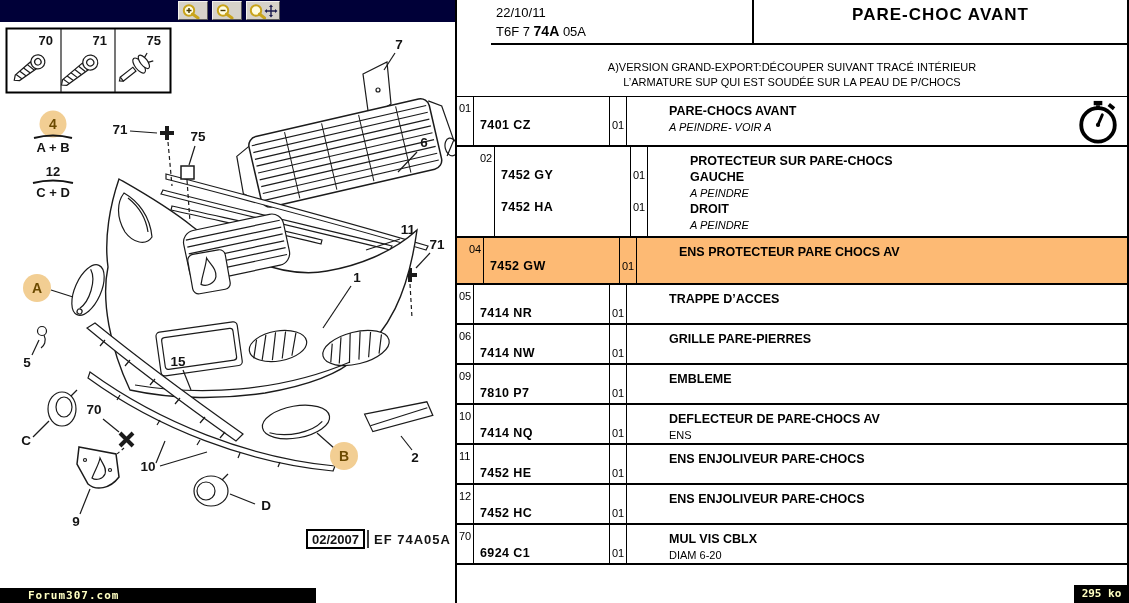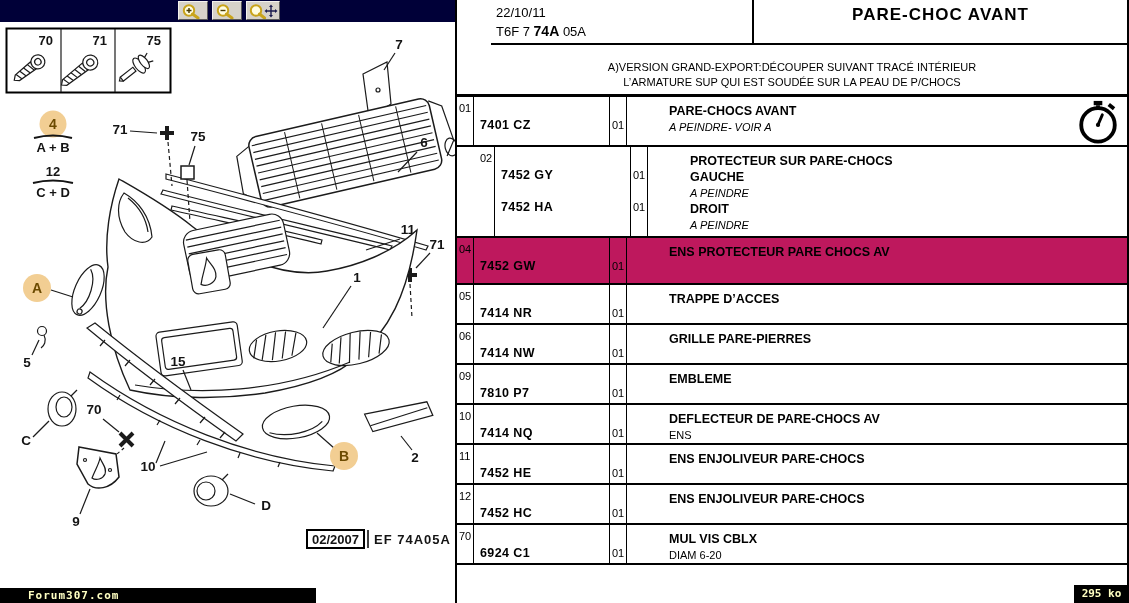--- a/index.html
+++ b/index.html
@@ -21,25 +21,25 @@
         text-align:center;z-index:6;}
 
   
   .right-pane{position:absolute;left:455px;top:0;width:674px;height:603px;
         border-left:2px solid #000;border-right:2px solid #000;background:#fff;}
   .hdr{display:flex;height:45px;border-bottom:2px solid #000;margin-left:34px;}
   .date-box{width:263px;border-right:2px solid #000;padding:3px 0 0 5px;font-size:13px;line-height:19px;}
   .ref-bold{font-weight:bold;font-size:14px;}
   .title-box{flex:1;display:flex;align-items:flex-start;justify-content:center;
         font-weight:bold;font-size:17px;letter-spacing:1px;padding-top:5px;}
-  .note-box{height:52px;border-bottom:3px solid #000000;text-align:center;
+  .note-box{height:52px;border-bottom:1px solid #000000;text-align:center;
         font-size:11px;line-height:15px;padding-top:15px;}
 
   .trow{position:relative;display:flex;border-bottom:2px solid #000;background:#fff;}
-  .trow.hl{background:#be185d;}
+  .trow.hl{background:#fdba74;padding-left:10px;}
   .h50{height:50px;} .h91{height:91px;padding-left:21px;} .h47{height:47px;} .h46{height:40px;}
   .cnum{width:17px;border-right:1px solid #000;font-size:11px;padding:5px 0 0 2px;}
   .cref{width:136px;border-right:1px solid #000;position:relative;}
   .ref{position:absolute;left:6px;top:21px;font-weight:bold;font-size:12.5px;letter-spacing:.4px;white-space:nowrap;}
   .ref.p2{top:53px;}
   .cqty{width:17px;border-right:1px solid #000;position:relative;font-size:11px;}
   .qty{position:absolute;left:2px;top:22px;}
   .qty.p2{top:54px;}
   .cdesc{flex:1;padding:6px 0 0 4px;margin-left:38px;}
   .dtitle{font-weight:bold;font-size:12.5px;line-height:16px;white-space:nowrap;}

